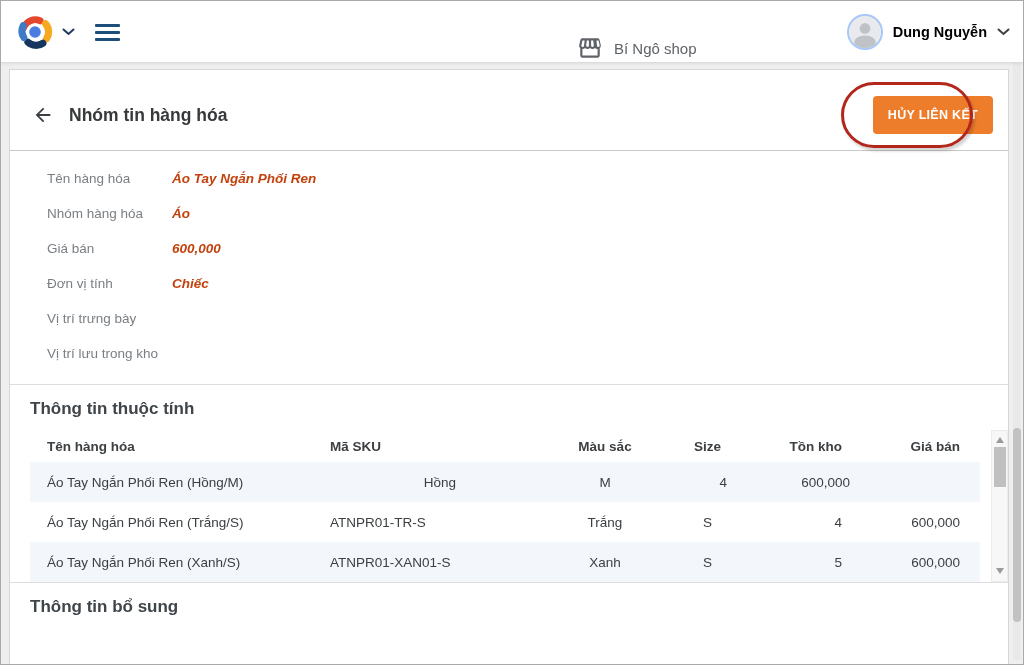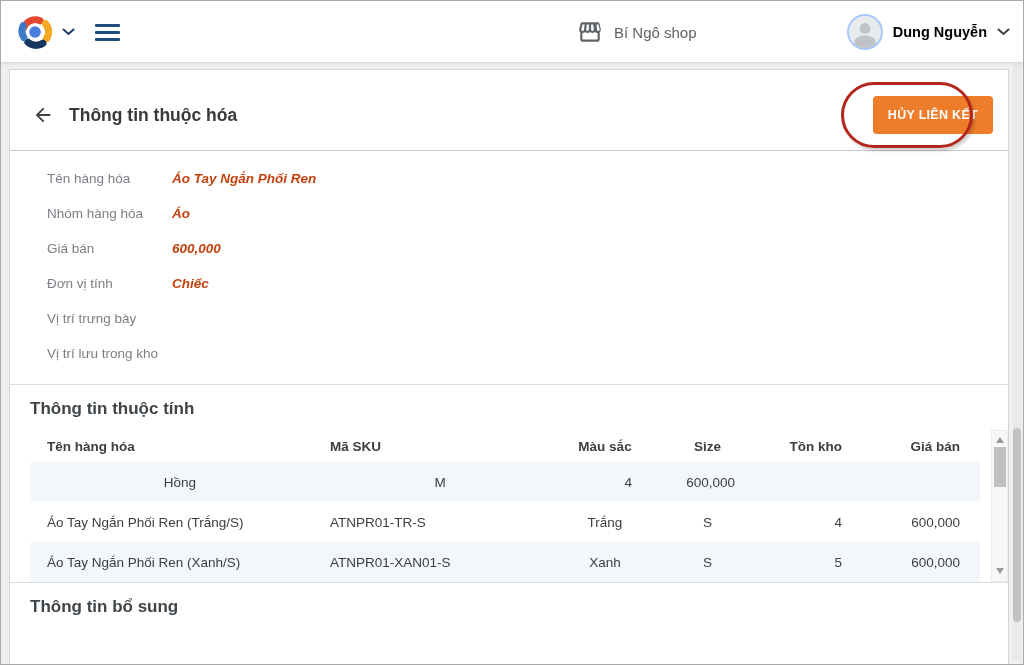--- a/index.html
+++ b/index.html
@@ -15,21 +15,21 @@
     position:relative; height:62px; background:#fff;
     border-bottom:1px solid #dcdcdc; box-shadow:0 1px 3px rgba(0,0,0,.07);
     z-index:5;
   }
   .logo-group { position:absolute; left:14px; top:0; height:62px; display:flex; align-items:center; }
   .logo { width:40px; height:40px; display:block; cursor:pointer; }
   .logo-chevron { margin-left:7px; display:flex; align-items:center; cursor:pointer; }
   .hamburger { margin-left:20px; width:25px; display:flex; flex-direction:column; gap:4px; cursor:pointer; }
   .hamburger span { display:block; height:3px; background:#1d4e79; border-radius:1px; }
 
-  .shop-group { position:absolute; left:576px; top:0; height:62px; display:flex; align-items:center; gap:11px; cursor:pointer;justify-content:space-between; }
+  .shop-group { position:absolute; left:576px; top:16px; height:62px; display:flex; align-items:center; gap:11px; cursor:pointer;justify-content:space-between; }
   .shop-name { font-size:15px; color:#5f6368; }
 
   .user-group { position:absolute; right:13px; top:0; height:62px; display:flex; align-items:center; gap:10px; cursor:pointer; }
   .avatar { width:36px; height:36px; border-radius:50%; border:2px solid #a8c7fa; overflow:hidden; background:#e8eaed; }
   .user-name { font-size:14.5px; font-weight:bold; color:#000000; }
 
   
   .content { position:relative; height:603px; padding:6px 14px 0 8px; }
   .card {
     position:relative; width:1000px; height:597px; background:#fff;
@@ -150,21 +150,21 @@
 
   <div class="content">
     <div class="card">
 
       <div class="card-header">
         <span class="back-btn">
           <svg width="22" height="22" viewBox="0 0 24 24">
             <path fill="#3c4043" d="M20 11H7.83l5.59-5.59L12 4l-8 8 8 8 1.41-1.41L7.83 13H20v-2z"></path>
           </svg>
         </span>
-        <h1 class="page-title">Thông tin thuộc hóa</h1>
+        <h1 class="page-title">Nhóm tin hàng hóa</h1>
         <div class="btn-wrap">
           <div class="annotation"></div>
           <button class="unlink-btn">HỦY LIÊN KẾT</button>
         </div>
       </div>
       <div class="divider"></div>
 
       <div class="form">
         <div class="form-row">
           <span class="form-label">Tên hàng hóa</span>
@@ -198,20 +198,21 @@
         <div class="attr-table">
           <div class="t-row t-head">
             <span class="cell c1">Tên hàng hóa</span>
             <span class="cell c2">Mã SKU</span>
             <span class="cell c3">Màu sắc</span>
             <span class="cell c4">Size</span>
             <span class="cell c5">Tồn kho</span>
             <span class="cell c6">Giá bán</span>
           </div>
           <div class="t-row t-body-row alt">
+            <span class="cell c1">Áo Tay Ngắn Phối Ren (Hồng/M)</span>
             <span class="cell c3">Hồng</span>
             <span class="cell c4">M</span>
             <span class="cell c5">4</span>
             <span class="cell c6">600,000</span>
           </div>
           <div class="t-row t-body-row">
             <span class="cell c1">Áo Tay Ngắn Phối Ren (Trắng/S)</span>
             <span class="cell c2">ATNPR01-TR-S</span>
             <span class="cell c3">Trắng</span>
             <span class="cell c4">S</span>

